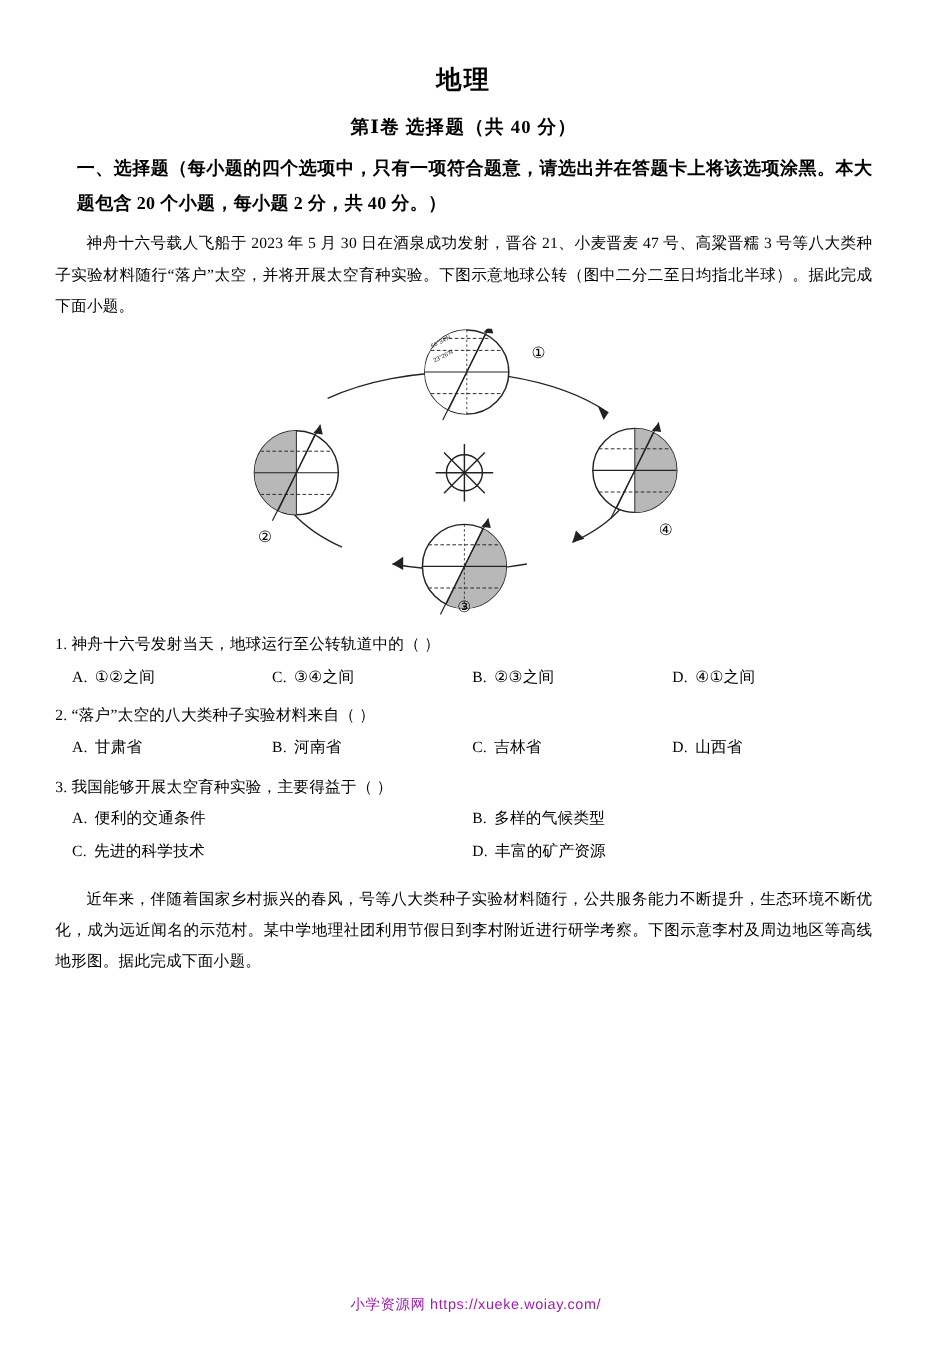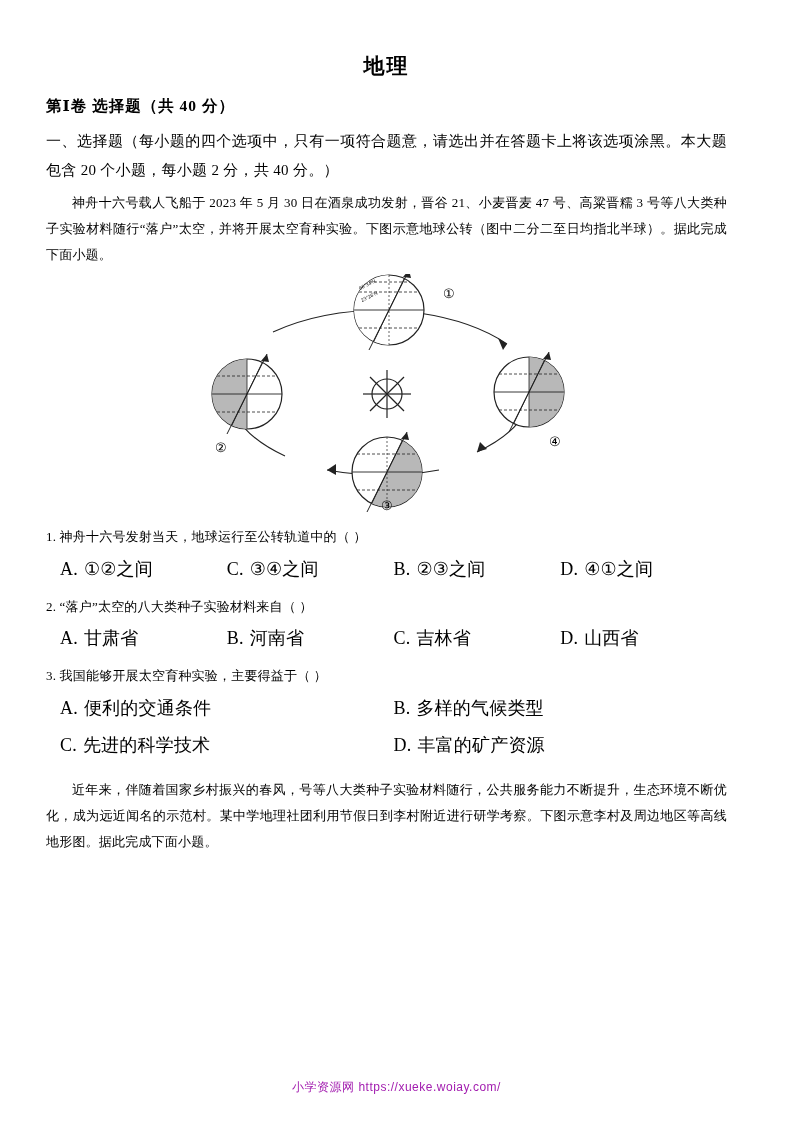--- a/index.html
+++ b/index.html
@@ -24,31 +24,32 @@
     padding: 52px 66px 0 46px;
   }
   .doc-title {
     text-align: center;
     font-size: 21px;
     font-weight: bold;
     letter-spacing: 2px;
     margin: 0 0 16px 0;
   }
   .section-heading {
+    text-align: center;
     font-size: 15.5px;
     font-weight: bold;
     letter-spacing: 1px;
     margin: 0 0 10px 0;
   }
   .big-question {
     font-size: 15px;
-    font-weight: normal;
+    font-weight: bold;
     line-height: 1.9;
     text-align: justify;
-    margin: 0 0 6px 0;
+    margin: 0 0 6px 18px;
     letter-spacing: 0.3px;
   }
   .para {
     font-size: 13px;
     line-height: 2.0;
     text-align: justify;
     text-indent: 2em;
     margin: 0 0 2px 0;
     letter-spacing: 0.2px;
   }
@@ -57,21 +58,21 @@
     display: flex;
     justify-content: center;
   }
   .q-stem {
     font-size: 13px;
     line-height: 2.05;
     margin: 0;
     letter-spacing: 0.2px;
   }
   .opt-row {
-    font-size: 18px;
+    font-size: 13px;
     line-height: 2.05;
     display: flex;
     margin: 0 0 0 14px;
     letter-spacing: 0.2px;
   }
   .opt-row.cols4 > div { width: 25%; }
   .opt-row.cols2 > div { width: 50%; }
   .opt-row .opt { padding-right: 6px; }
   .spacer-sm { height: 6px; }
   .spacer-md { height: 14px; }

